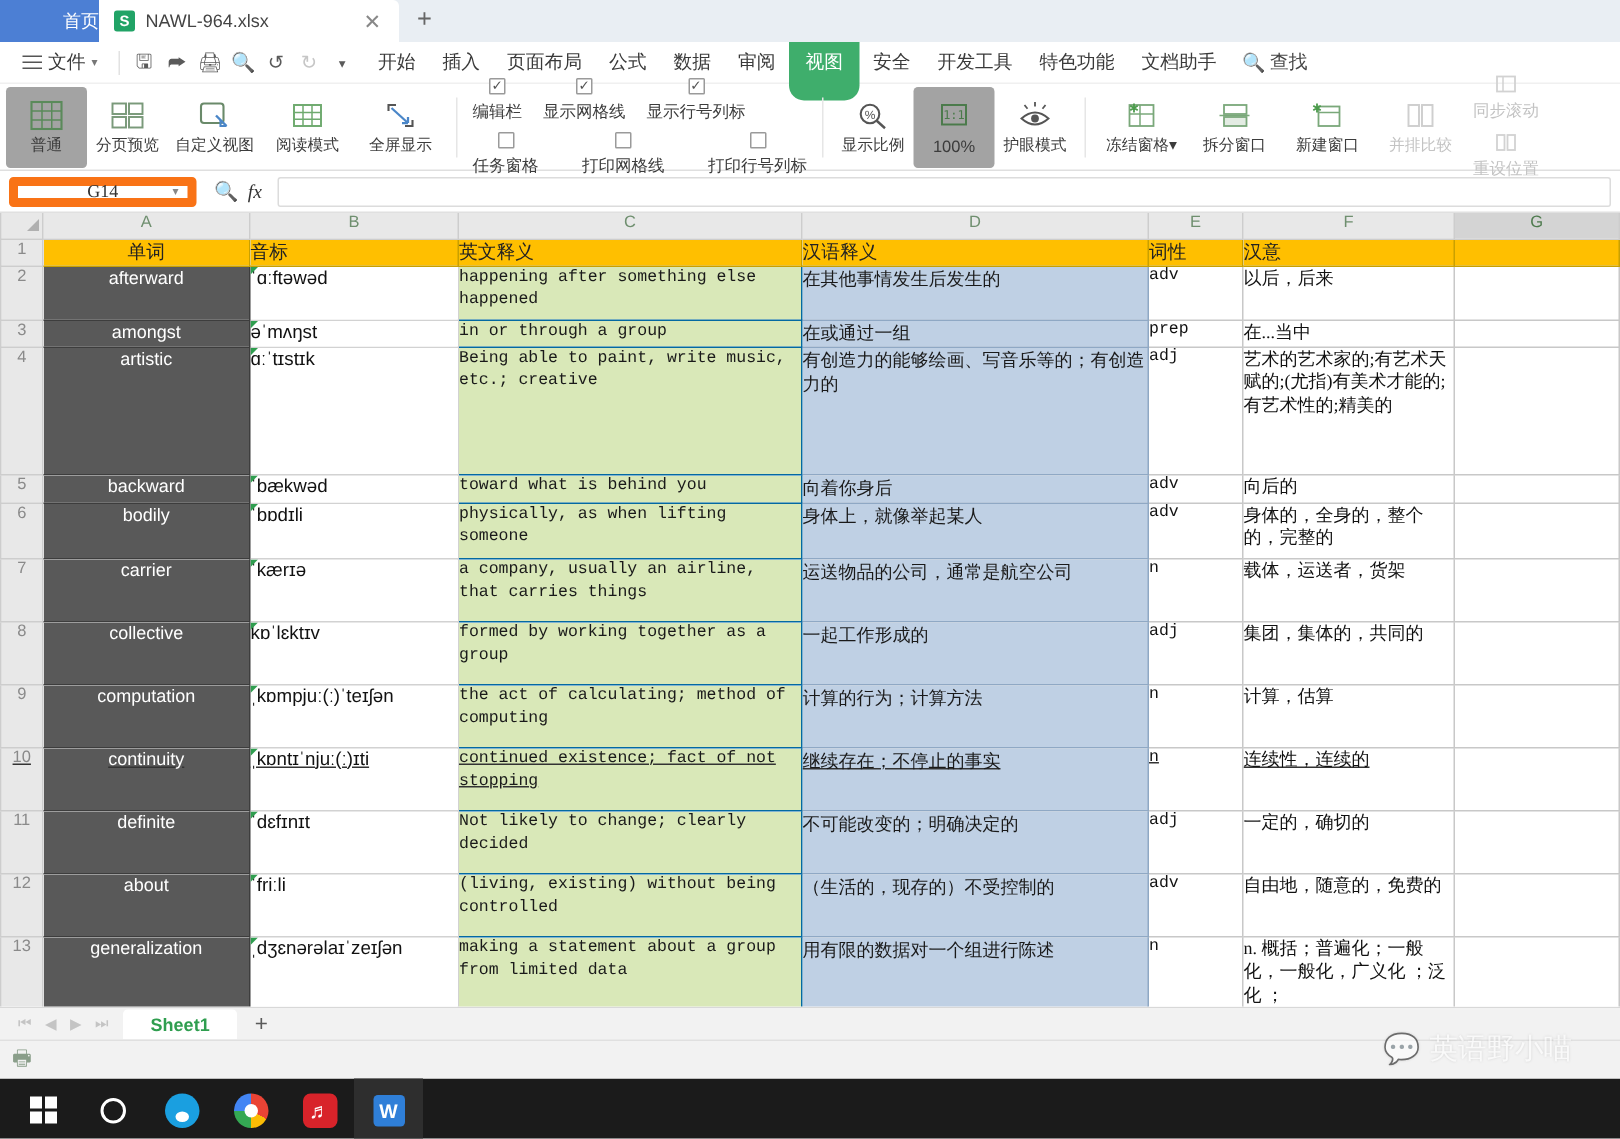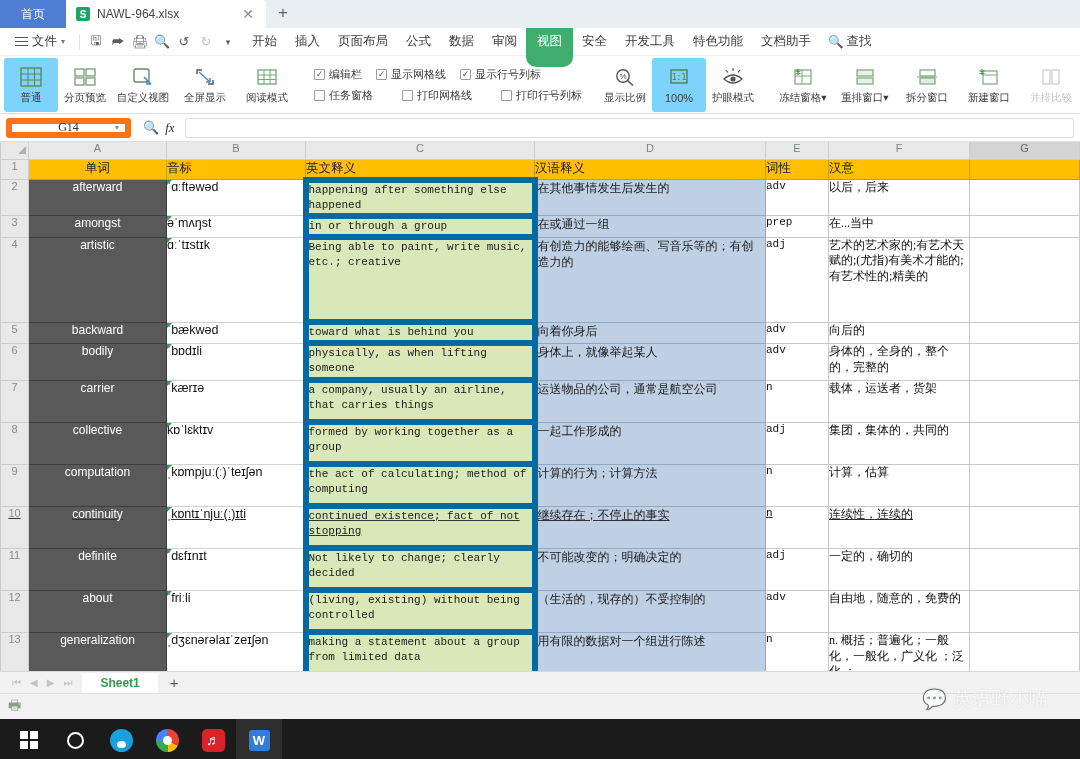--- a/index.html
+++ b/index.html
@@ -7,21 +7,21 @@
     width:1080px; height:759px; overflow:hidden;
     font-family:"Liberation Sans", sans-serif;
     background:#fff; font-size:12px; color:#333;
     -webkit-font-smoothing:antialiased;
   }
 
   
   .tabbar { height:28px; background:#e9eef3; display:flex; align-items:flex-end; position:relative; }
   .home-tab {
     width:66px; height:28px; background:#4c7fd4; color:#fff; font-size:12px;
-    display:flex; align-items:center; justify-content:center;
+    display:flex; align-items:center; justify-content:flex-end;
   }
   .doc-tab {
     height:28px; min-width:200px; background:#fff; display:flex; align-items:center;
     padding:0 8px 0 10px; gap:7px; border-top-right-radius:4px; position:relative;
   }
   .xls-badge { width:14px; height:14px; background:#21a366; border-radius:2px; color:#fff;
     font-size:10px; font-weight:bold; display:flex; align-items:center; justify-content:center; }
   .doc-tab .name { font-size:12px; color:#444; flex:1; }
   .doc-tab .close { color:#888; font-size:14px; cursor:pointer; padding:0 4px; }
   .newtab { font-size:17px; color:#666; padding:0 12px 2px 12px; height:28px;
@@ -44,27 +44,27 @@
   .caret { font-size:8px; color:#777; }
 
   
   .ribbon { height:58px; background:#fff; display:flex; align-items:center;
     border-bottom:1px solid #dfdfdf; padding:0 4px; }
   .rgrp { display:flex; align-items:center; height:56px; }
   .rsep { width:1px; height:40px; background:#e6e6e6; margin:0 6px; }
   .rbtn { width:54px; height:54px; display:flex; flex-direction:column; align-items:center;
     justify-content:center; gap:3px; font-size:10.5px; color:#3c3c3c; cursor:default;
     border-radius:3px; text-align:center; line-height:1.1; }
-  .rbtn.sel { background:#7dd3fc; }
+  .rbtn.sel { background:#a3a3a3; }
   .rbtn.wide { width:62px; }
   .rbtn.dis { color:#c3c3c3; }
   .rbtn .gi { height:24px; display:flex; align-items:center; justify-content:center; }
   .checks { display:flex; flex-direction:column; justify-content:center; height:54px;
     gap:6px; padding:0 4px; }
-  .chk { display:flex; align-items:center; gap:4px; font-size:11px; color:#3c3c3c; white-space:nowrap; }
+  .chk { display:flex; align-items:center; gap:4px; font-size:11px; color:#3c3c3c; white-space:nowrap;flex-direction:column; }
   .box { width:11px; height:11px; border:1px solid #9a9a9a; background:#fff; border-radius:1px;
     display:flex; align-items:center; justify-content:center; font-size:9px; color:#555; }
   .box.on::after { content:"✓"; font-size:9px; color:#555; line-height:1; }
   .zoomlbl { font-size:11px; }
 
   
   .fbar { height:28px; background:#fff; display:flex; align-items:center; padding:0 6px; gap:6px;
     border-bottom:1px solid #e0e0e0; }
   .namebox { width:125px; height:20px; border:6px solid #f97316; border-radius:3px; background:#fff;
     display:flex; align-items:center; justify-content:center; position:relative;
@@ -91,21 +91,21 @@
     font-size:11px; color:#8a8a8a; text-align:center; vertical-align:middle; }
 
   td.cell { border:1px solid #c8c8c8; font-size:11.5px; padding:2px 3px; overflow:hidden; }
   td.hdrcell { background:#ffbf00; border:1px solid #c9a000; font-family:"Liberation Serif", serif;
     font-size:12.5px; color:#222; padding:1px 4px; vertical-align:middle; }
   td.colA { background:#595959; color:#fff; text-align:center; font-size:12px;
     font-family:"Liberation Sans", sans-serif; border:1px solid #3d3d3d; vertical-align:top; padding-top:2px; }
   td.colB { background:#fff; color:#111; font-size:12.5px; vertical-align:bottom;
     border:1px solid #d2d2d2; padding-bottom:2px; position:relative; }
   td.colC { background:#d9e8b8; color:#1a1a1a; font-family:"Liberation Mono", monospace;
-    font-size:11px; border:6px solid #0369a1; line-height:1.38; padding:1px 3px; }
+    font-size:11px; border:1px solid #0369a1; line-height:1.38; padding:1px 3px; }
   td.colD { background:#bfd0e4; color:#1a1a1a; font-family:"Liberation Serif", serif;
     font-size:12px; border:1px solid #8fa8c4; line-height:1.35; padding:1px 3px; }
   td.colE { background:#fff; color:#111; font-family:"Liberation Mono", monospace;
     font-size:11px; border:1px solid #c8c8c8; padding:2px 3px; }
   td.colF { background:#fff; color:#111; font-family:"Liberation Serif", serif; font-size:12px;
     border:1px solid #c8c8c8; vertical-align:bottom; line-height:1.32; padding:1px 3px 2px 3px; }
   td.colG { background:#fff; border:1px solid #c8c8c8; }
   .cmtmark { position:absolute; top:0; left:0; width:0;height:0;
     border-top:5px solid #2f9e4f; border-right:5px solid transparent; }
 
@@ -229,39 +229,39 @@
             <rect x="2" y="2" width="15" height="13" rx="2" fill="none" stroke="#6a8a6a" stroke-width="1.4"></rect>
             <path d="M12 10 L19 17" stroke="#4a86c8" stroke-width="1.6" fill="none"></path>
             <path d="M19 17 l-4 0 l0 -4" fill="none" stroke="#4a86c8" stroke-width="1.4"></path>
           </svg>
       </span>
       <span>自定义视图</span>
     </div>
     <div class="rbtn wide">
       <span class="gi">
         <svg width="22" height="20" viewBox="0 0 22 20">
-            <path d="M3 7 L3 3 L8 3" fill="none" stroke="#555" stroke-width="1.4"></path>
-            <path d="M19 13 L19 17 L14 17" fill="none" stroke="#555" stroke-width="1.4"></path>
-            <path d="M5 5 L16 15" stroke="#4a86c8" stroke-width="1.5"></path>
-            <path d="M16 15 l-4 0 M16 15 l0 -4" stroke="#4a86c8" stroke-width="1.5"></path>
-          </svg>
-      </span>
-      <span>全屏显示</span>
-    </div>
-    <div class="rbtn wide">
-      <span class="gi">
-        <svg width="22" height="20" viewBox="0 0 22 20">
             <rect x="2" y="3" width="18" height="14" fill="none" stroke="#6faa6f" stroke-width="1.3"></rect>
             <line x1="2" y1="8" x2="20" y2="8" stroke="#6faa6f" stroke-width="1"></line>
             <line x1="2" y1="12.5" x2="20" y2="12.5" stroke="#6faa6f" stroke-width="1"></line>
             <line x1="8" y1="3" x2="8" y2="17" stroke="#6faa6f" stroke-width="1"></line>
             <line x1="14" y1="3" x2="14" y2="17" stroke="#6faa6f" stroke-width="1"></line>
           </svg>
       </span>
       <span>阅读模式</span>
+    </div>
+    <div class="rbtn wide">
+      <span class="gi">
+        <svg width="22" height="20" viewBox="0 0 22 20">
+            <path d="M3 7 L3 3 L8 3" fill="none" stroke="#555" stroke-width="1.4"></path>
+            <path d="M19 13 L19 17 L14 17" fill="none" stroke="#555" stroke-width="1.4"></path>
+            <path d="M5 5 L16 15" stroke="#4a86c8" stroke-width="1.5"></path>
+            <path d="M16 15 l-4 0 M16 15 l0 -4" stroke="#4a86c8" stroke-width="1.5"></path>
+          </svg>
+      </span>
+      <span>全屏显示</span>
     </div>
   </div>
 
   <div class="rsep"></div>
 
   <div class="checks">
     <div style="display:flex; gap:14px">
       <label class="chk">
         <span class="box on"></span>
         <span>编辑栏</span>
@@ -333,29 +333,20 @@
     <div class="rbtn wide">
       <span class="gi">
         <svg width="24" height="20" viewBox="0 0 24 20">
             <rect x="4" y="3" width="16" height="14" fill="none" stroke="#7aa87a" stroke-width="1.2"></rect>
             <line x1="11" y1="3" x2="11" y2="17" stroke="#7aa87a" stroke-width="1"></line>
             <line x1="4" y1="9" x2="20" y2="9" stroke="#7aa87a" stroke-width="1"></line>
             <path d="M7 2 l0 6 M4.5 3.5 l5 3 M9.5 3.5 l-5 3" stroke="#4b9b4b" stroke-width="1.2"></path>
           </svg>
       </span>
       <span><span>冻结窗格</span>▾</span>
-    </div>
-    <div class="rbtn wide">
-      <span class="gi">
-        <svg width="24" height="20" viewBox="0 0 24 20">
-            <rect x="4" y="3" width="16" height="6" fill="#e8f1e8" stroke="#7aa87a" stroke-width="1.2"></rect>
-            <rect x="4" y="11" width="16" height="6" fill="#e8f1e8" stroke="#7aa87a" stroke-width="1.2"></rect>
-          </svg>
-      </span>
-      <span><span>重排窗口</span>▾</span>
     </div>
     <div class="rbtn wide">
       <span class="gi">
         <svg width="24" height="20" viewBox="0 0 24 20">
             <rect x="5" y="3" width="15" height="6" fill="#fff" stroke="#7aa87a" stroke-width="1.2"></rect>
             <rect x="5" y="11" width="15" height="6" fill="#e3ece3" stroke="#7aa87a" stroke-width="1.2"></rect>
             <line x1="2" y1="10" x2="22" y2="10" stroke="#7aa87a" stroke-width="1"></line>
           </svg>
       </span>
       <span>拆分窗口</span>

